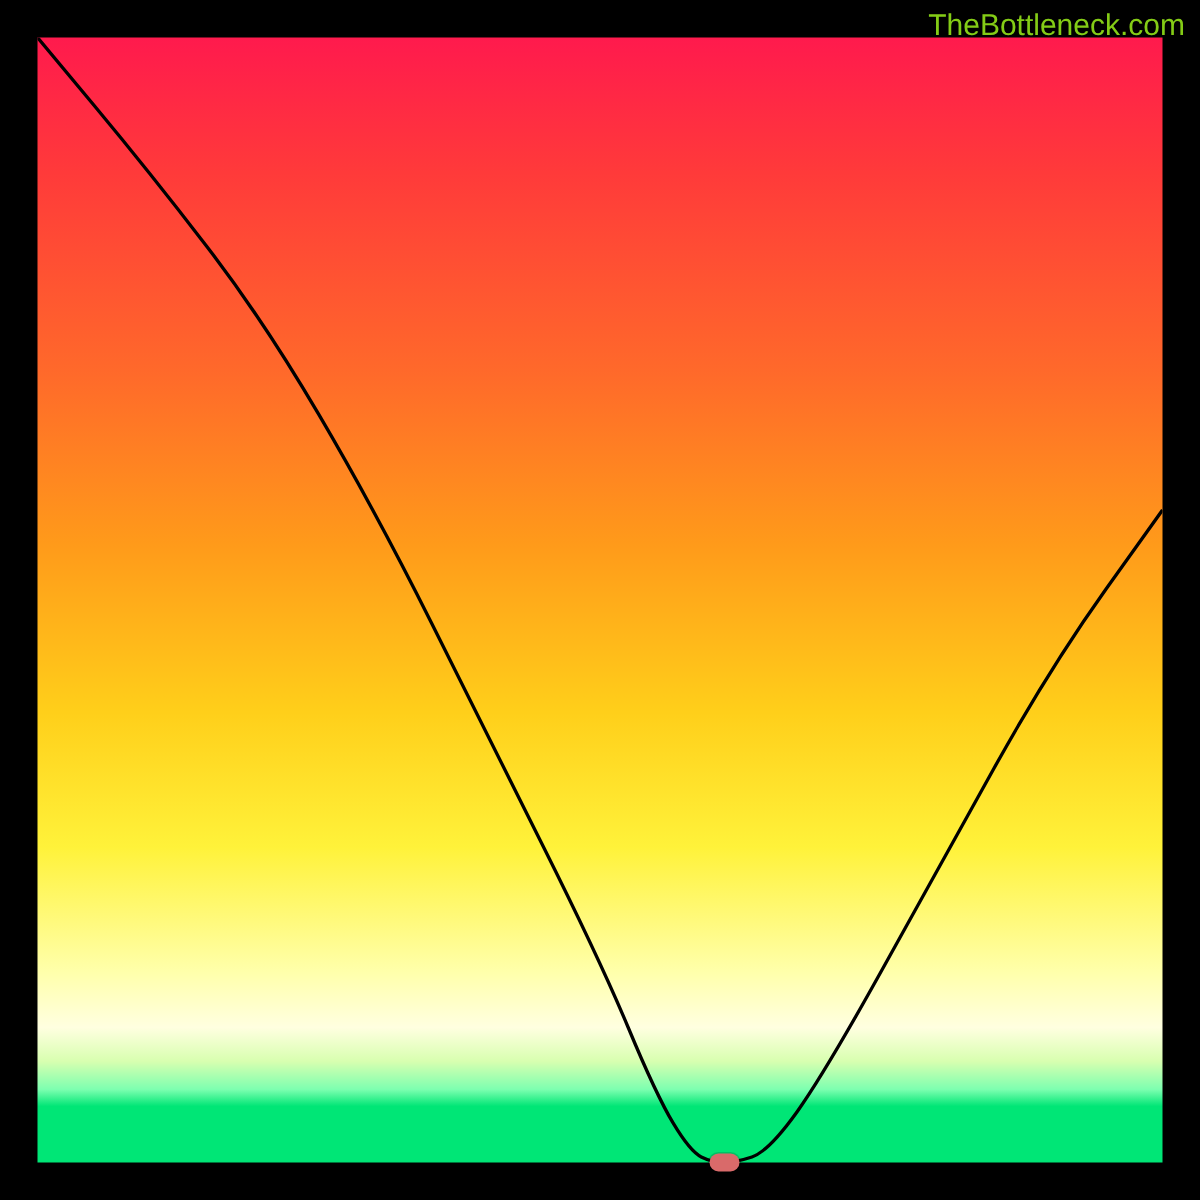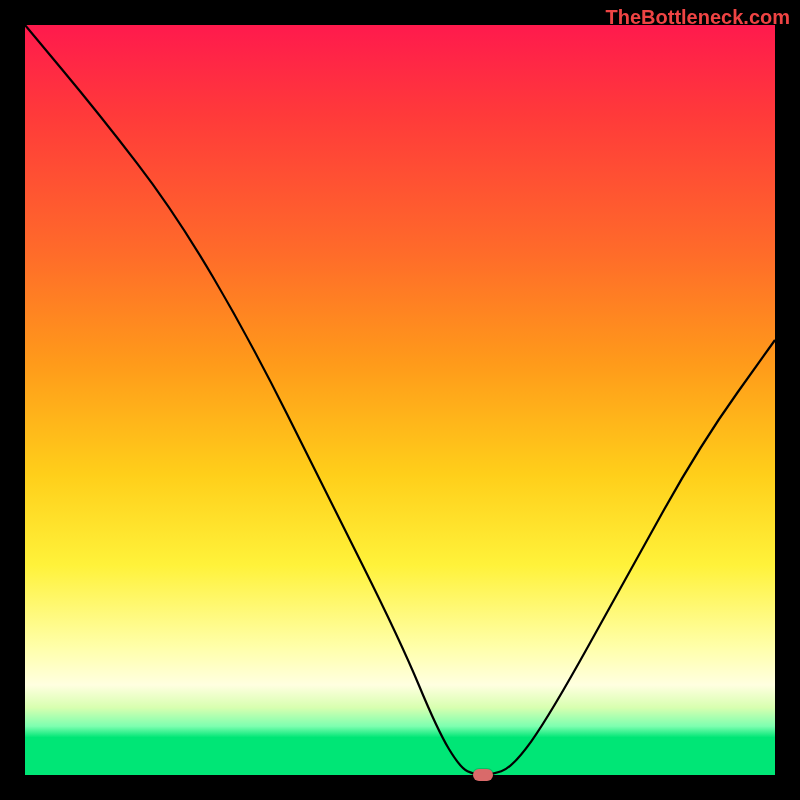--- a/index.html
+++ b/index.html
@@ -54,23 +54,23 @@
     height: 12px;
     background: #d96a6a;
     border-radius: 6px;
     transform: translate(-50%, -50%);
     box-shadow: 0 0 0 1px rgba(0,0,0,0.15);
   }
   .attribution {
     position: absolute;
     top: 6px;
     right: 10px;
-    color: #ef4444;
+    color: #84cc16;
     font-size: 20px;
-    font-weight: 700;
+    font-weight: 400;
     user-select: none;
   }
 </style>
 </head>
 <body>
 
 <div class="frame">
 
   <div class="plot-area">
     <svg class="curve-svg" viewBox="0 0 750 750" preserveAspectRatio="none">

